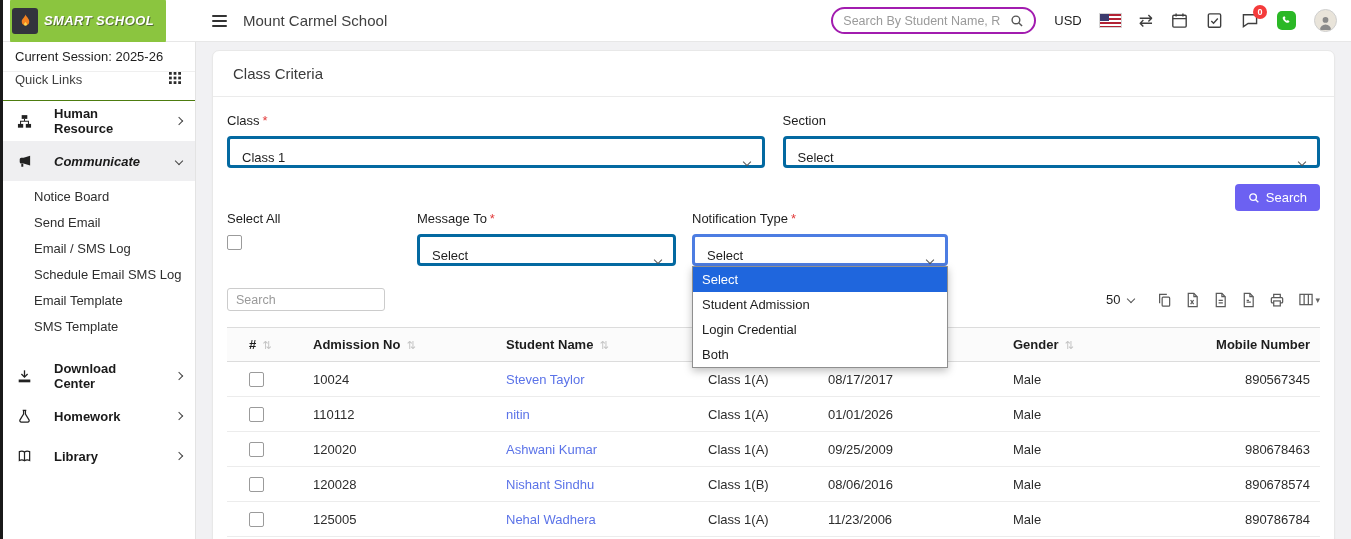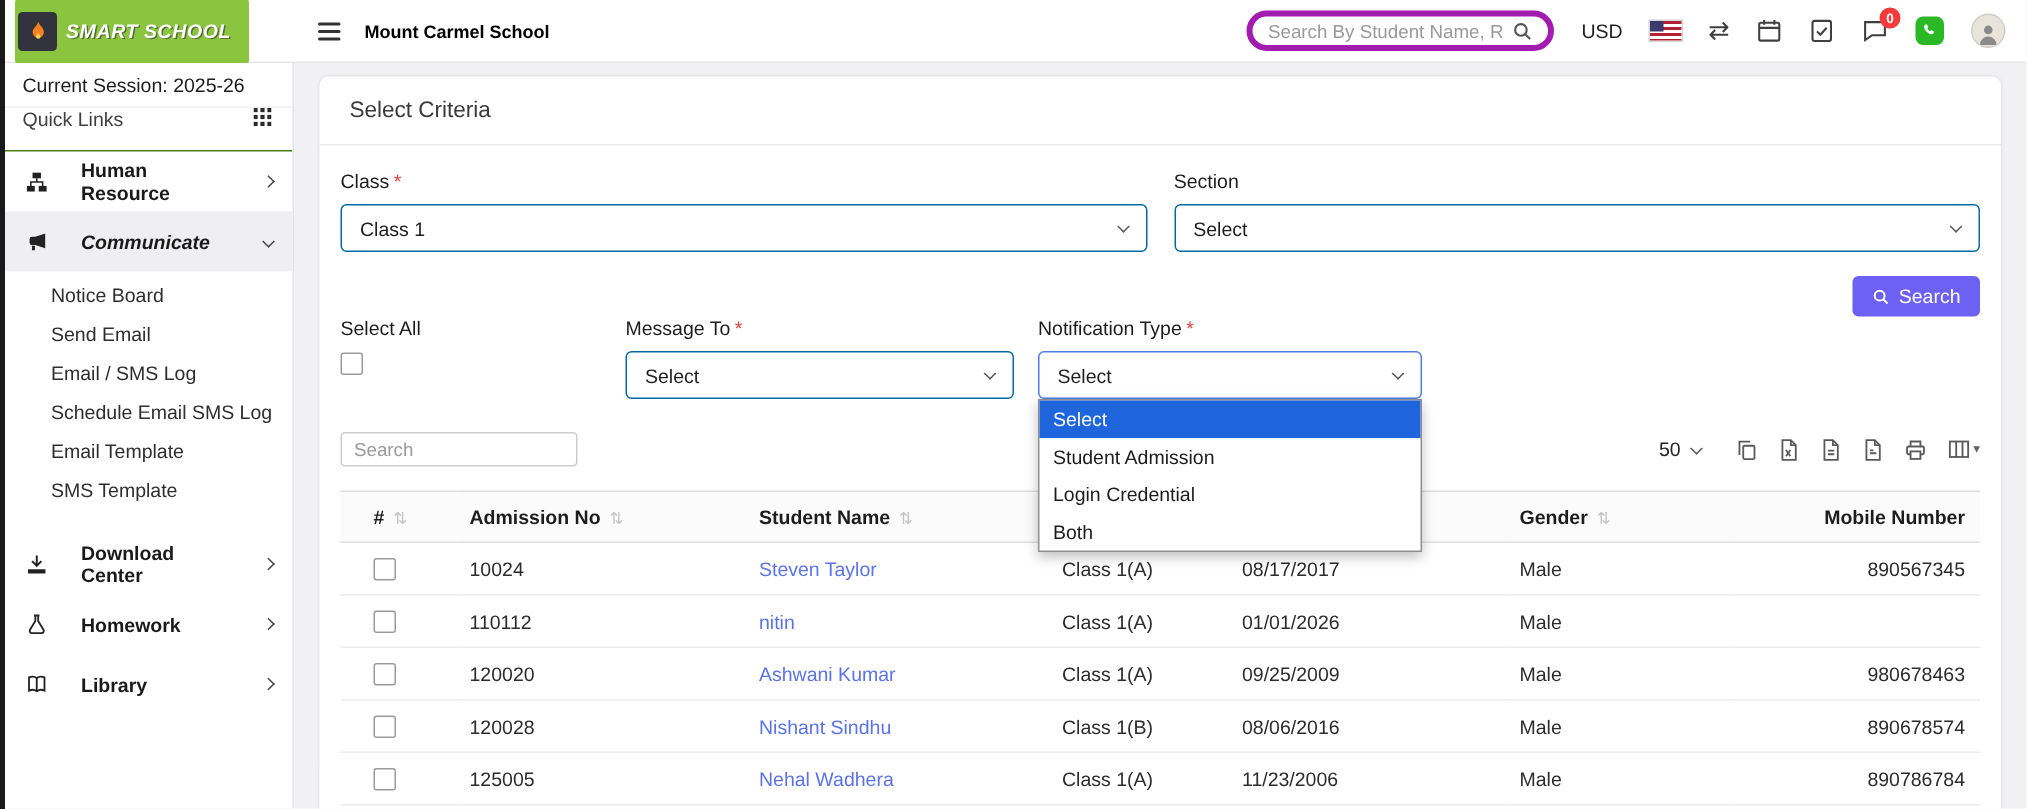--- a/index.html
+++ b/index.html
@@ -10,23 +10,23 @@
 
   
   .topbar{height:42px;flex:0 0 42px;background:#fff;display:flex;align-items:center;border-bottom:1px solid #e7e7e7;}
   .logo-area{width:196px;flex:0 0 196px;display:flex;align-items:center;padding-left:10px;}
   .logo-pill{display:flex;align-items:center;background:#8bc53f;border-radius:4px;height:46px;padding:2px;gap:6px;cursor:pointer;}
   .logo-icon{width:26px;height:26px;background:#33333d;border-radius:3px;display:flex;align-items:center;justify-content:center;}
   .logo-text{color:#fff;font-weight:bold;font-style:italic;font-size:13px;letter-spacing:.4px;padding-right:10px;text-shadow:1px 1px 0 rgba(40,40,40,.55);white-space:nowrap;}
   .topbar-main{flex:1;display:flex;align-items:center;height:100%;padding:0 14px 0 16px;min-width:0;}
   .hamburger{display:inline-flex;flex-direction:column;gap:3px;margin-right:16px;cursor:pointer;}
   .hamburger i{display:block;width:15px;height:2px;background:#333;border-radius:1px;}
-  .school-name{font-weight:bold;font-size:12px;color:#000000;white-space:nowrap;}
+  .school-name{font-weight:normal;font-size:15px;color:#404040;white-space:nowrap;}
   .topbar-right{margin-left:auto;display:flex;align-items:center;gap:18px;}
-  .search-pill{display:flex;align-items:center;width:205px;height:27px;border:4px solid #a21caf;border-radius:14px;padding:0 10px;background:#fff;}
+  .search-pill{display:flex;align-items:center;width:205px;height:27px;border:2px solid #a21caf;border-radius:14px;padding:0 10px;background:#fff;}
   .search-pill input{border:0;outline:0;flex:1;font-size:12.5px;color:#555;background:transparent;font-family:inherit;min-width:0;}
   .search-pill input::placeholder{color:#9a9a9a;}
   .currency{font-size:13px;color:#1e1e1e;cursor:pointer;}
   .flag{width:21px;height:13px;position:relative;background:repeating-linear-gradient(180deg,#b22234 0 2px,#fff 2px 4px);box-shadow:0 0 0 1px #d5d5d5;cursor:pointer;flex:0 0 auto;}
   .flag::before{content:"";position:absolute;left:0;top:0;width:9px;height:7px;background:#3c3b6e;}
   .tico{display:inline-flex;align-items:center;color:#3f3f3f;cursor:pointer;position:relative;font-size:17px;line-height:1;}
   .badge{position:absolute;top:-7px;right:-8px;background:#f43b3b;color:#fff;font-size:9px;min-width:14px;height:14px;border-radius:7px;line-height:14px;text-align:center;font-weight:bold;font-style:normal;padding:0 2px;}
   .wa{width:19px;height:19px;background:#2bb826;border-radius:5px;display:flex;align-items:center;justify-content:center;cursor:pointer;}
   .avatar{width:23px;height:23px;border-radius:50%;background:#e9e4da;border:1px solid #cfcfcf;display:flex;align-items:flex-end;justify-content:center;overflow:hidden;cursor:pointer;}
 
@@ -47,21 +47,21 @@
   .subitem.active{background:#6c61f2;color:#fff;margin-right:5px;border-radius:0 4px 4px 0;}
 
   .main{flex:1;padding:8px 16px 0;min-width:0;}
   .card{background:#fff;border:1px solid #e8e8e8;border-radius:7px;box-shadow:0 1px 2px rgba(0,0,0,.04);min-height:560px;}
   .card-title{padding:14px 20px;font-size:15px;color:#3a3a3a;border-bottom:1px solid #ebebeb;}
   .card-body{padding:0 14px 20px;}
 
   .form-grid{display:grid;grid-template-columns:1fr 1fr;gap:18px;margin-top:16px;}
   .flabel{display:block;font-size:13px;color:#1d1d1d;margin-bottom:8px;}
   .req{color:#e23b3b;margin-left:3px;}
-  .select{height:32px;border:1px solid #0369a1;border-radius:4px;display:flex;align-items:center;padding:0 12px;background:#fff;cursor:pointer;color:#1e1e1e;font-size:13px;}
+  .select{height:32px;border:3px solid #0369a1;border-radius:4px;display:flex;align-items:flex-end;padding:0 12px;background:#fff;cursor:pointer;color:#1e1e1e;font-size:13px;}
   .select .chev{margin-left:auto;border-color:#555;margin-top:-3px;}
   .select.focused{border-color:#4d7de2;}
   .btn-row{display:flex;justify-content:flex-end;margin-top:16px;}
   .btn-search{display:inline-flex;align-items:center;gap:6px;background:#6c61f2;color:#fff;border:0;border-radius:4px;padding:6px 13px;font-size:13px;font-family:inherit;cursor:pointer;}
 
   .msg-row{display:flex;}
   .col-selectall{width:190px;}
   .col-msgto{width:259px;margin-right:16px;}
   .col-notif{width:256px;position:relative;}
   input[type=checkbox]{appearance:none;-webkit-appearance:none;width:15px;height:15px;border:1px solid #9b9b9b;border-radius:2px;background:#fff;cursor:pointer;display:inline-block;vertical-align:middle;}
@@ -242,21 +242,21 @@
               <path d="M8 3.2v9.4"></path>
             </svg>
         </span>
         <span class="nlabel">Library</span>
         <span class="chev right"></span>
       </div>
     </aside>
 
     <main class="main">
       <section class="card">
-        <div class="card-title">Select Criteria</div>
+        <div class="card-title">Class Criteria</div>
         <div class="card-body">
 
           <div class="form-grid">
             <div>
               <label class="flabel"><span>Class</span><span class="req">*</span></label>
               <div class="select">
                   <span>Class 1</span>
                   <span class="chev down"></span>
                 </div>
             </div>

